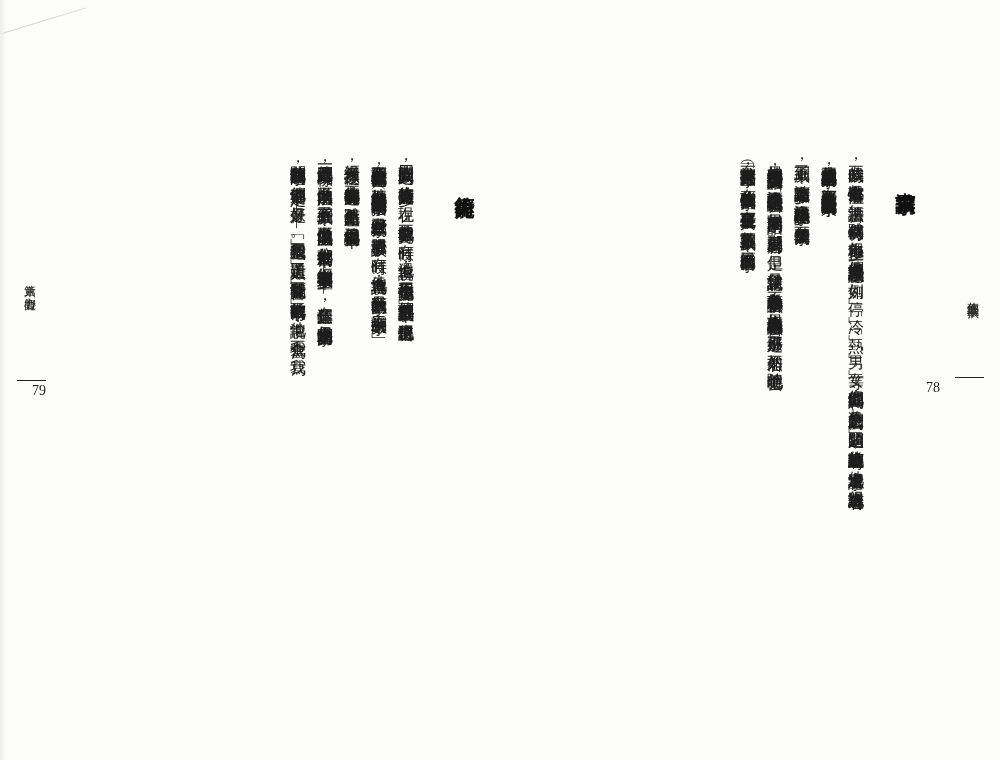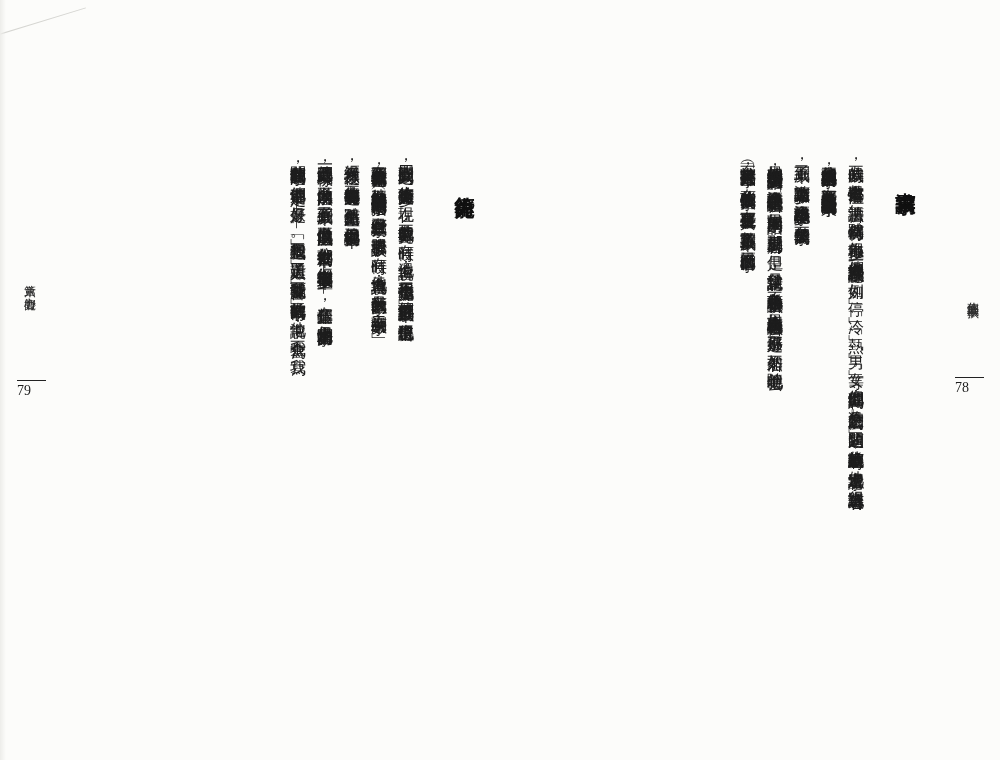--- a/index.html
+++ b/index.html
@@ -72,26 +72,26 @@
     position: absolute;
     width: 29px; height: 0;
     border-top: 1.5px solid #222;
   }
   .rule-right { left: 955px; top: 377px; }
   .rule-left  { left: 17px;  top: 380px; }
 
   .pageno {
     position: absolute;
     width: 29px;
-    text-align: left;
+    text-align: right;
     font-size: 14px;
     color: #1d1d1d;
     font-family: "Liberation Serif", serif;
   }
-  .pageno-right { left: 955px; top: 380px; }
+  .pageno-right { left: 911px; top: 380px; }
   .pageno-left  { left: 17px;  top: 383px; }
 </style>
 </head>
 <body>
 
 <div class="spread">
 
   <div class="artifact-corner"></div>
   <div class="artifact-edge"></div>
 

